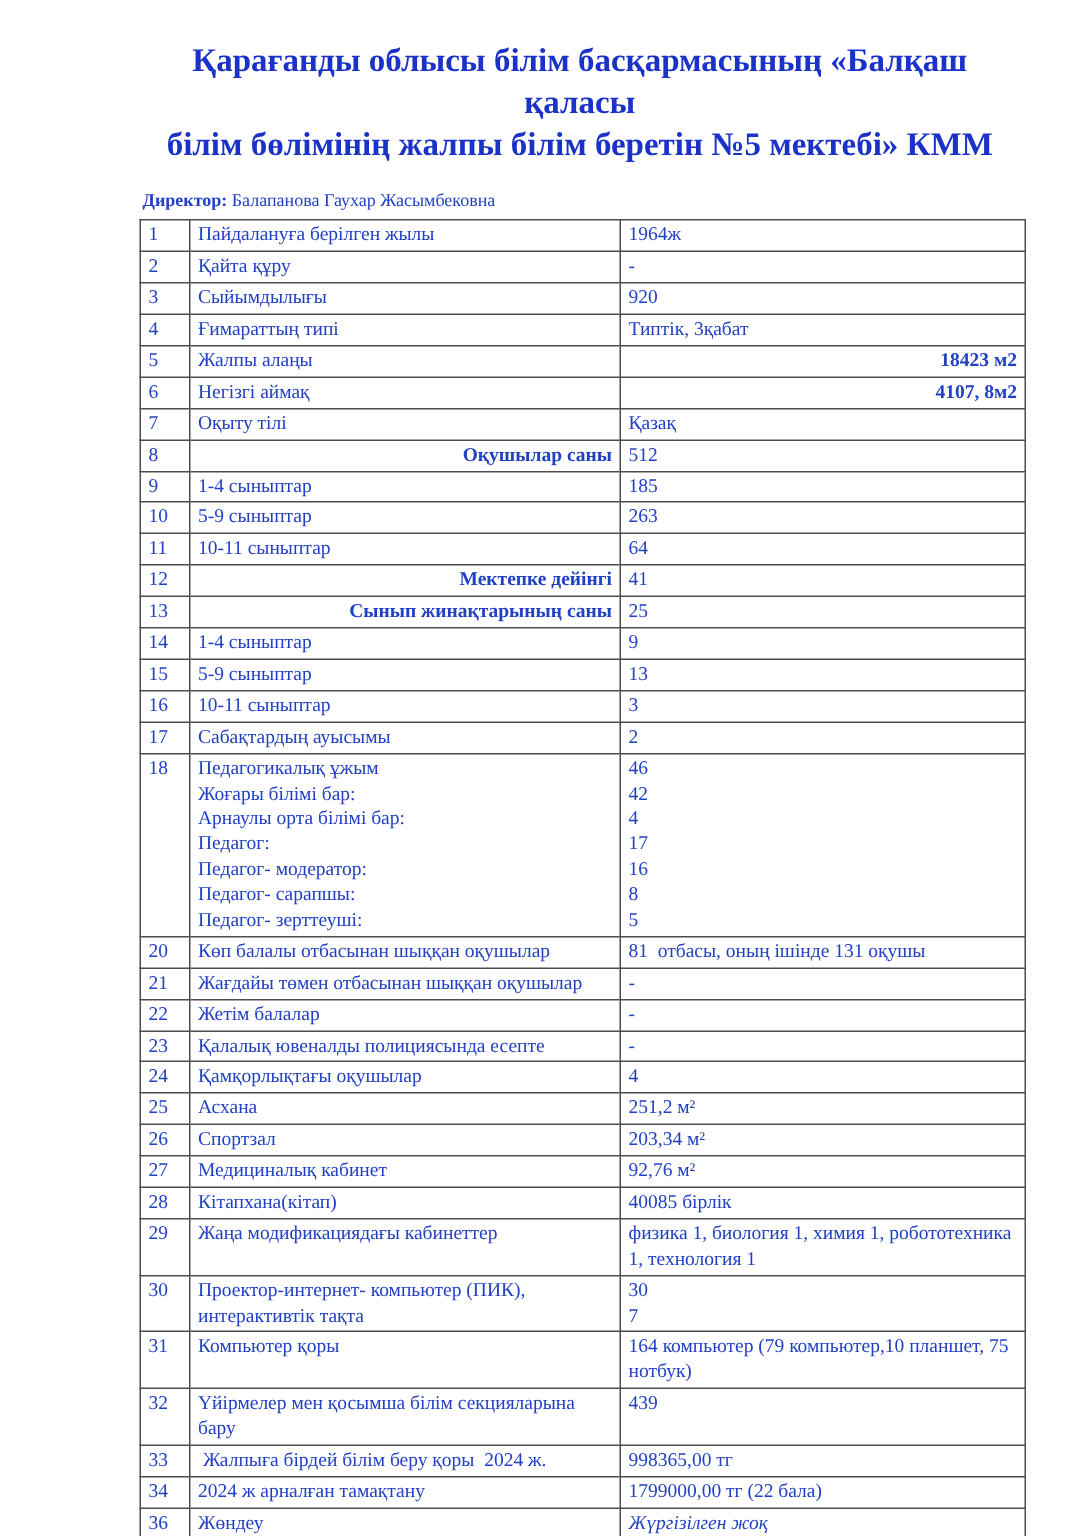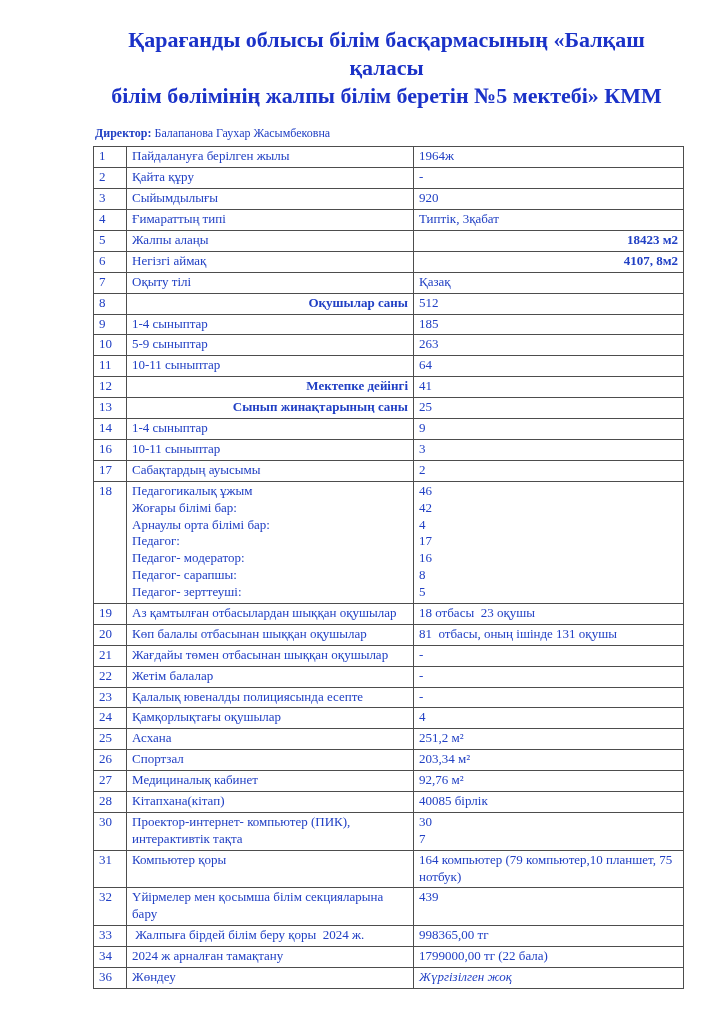--- a/index.html
+++ b/index.html
@@ -122,20 +122,25 @@
           <td class="num">13</td>
           <td class="label b">Сынып жинақтарының саны</td>
           <td class="value">25</td>
         </tr>
         <tr>
           <td class="num">14</td>
           <td class="label">1-4 сыныптар</td>
           <td class="value">9</td>
         </tr>
         <tr>
+          <td class="num">15</td>
+          <td class="label">5-9 сыныптар</td>
+          <td class="value">13</td>
+        </tr>
+        <tr>
           <td class="num">16</td>
           <td class="label">10-11 сыныптар</td>
           <td class="value">3</td>
         </tr>
         <tr>
           <td class="num">17</td>
           <td class="label">Сабақтардың ауысымы</td>
           <td class="value">2</td>
         </tr>
         <tr>
@@ -149,25 +154,20 @@
 Педагог- зерттеуші:</td>
           <td class="value">46
 42
 4
 17
 16
 8
 5</td>
         </tr>
         <tr>
-          <td class="num">19</td>
-          <td class="label">Аз қамтылған отбасылардан шыққан оқушылар</td>
-          <td class="value">18 отбасы  23 оқушы</td>
-        </tr>
-        <tr>
           <td class="num">20</td>
           <td class="label">Көп балалы отбасынан шыққан оқушылар</td>
           <td class="value">81  отбасы, оның ішінде 131 оқушы</td>
         </tr>
         <tr>
           <td class="num">21</td>
           <td class="label">Жағдайы төмен отбасынан шыққан оқушылар</td>
           <td class="value">-</td>
         </tr>
         <tr>
@@ -197,20 +197,25 @@
         </tr>
         <tr>
           <td class="num">27</td>
           <td class="label">Медициналық кабинет</td>
           <td class="value">92,76 м²</td>
         </tr>
         <tr>
           <td class="num">28</td>
           <td class="label">Кітапхана(кітап)</td>
           <td class="value">40085 бірлік</td>
+        </tr>
+        <tr>
+          <td class="num">29</td>
+          <td class="label">Жаңа модификациядағы кабинеттер</td>
+          <td class="value">физика 1, биология 1, химия 1, робототехника 1, технология 1</td>
         </tr>
         <tr>
           <td class="num">30</td>
           <td class="label">Проектор-интернет- компьютер (ПИК), интерактивтік тақта</td>
           <td class="value">30
 7</td>
         </tr>
         <tr>
           <td class="num">31</td>
           <td class="label">Компьютер қоры</td>

